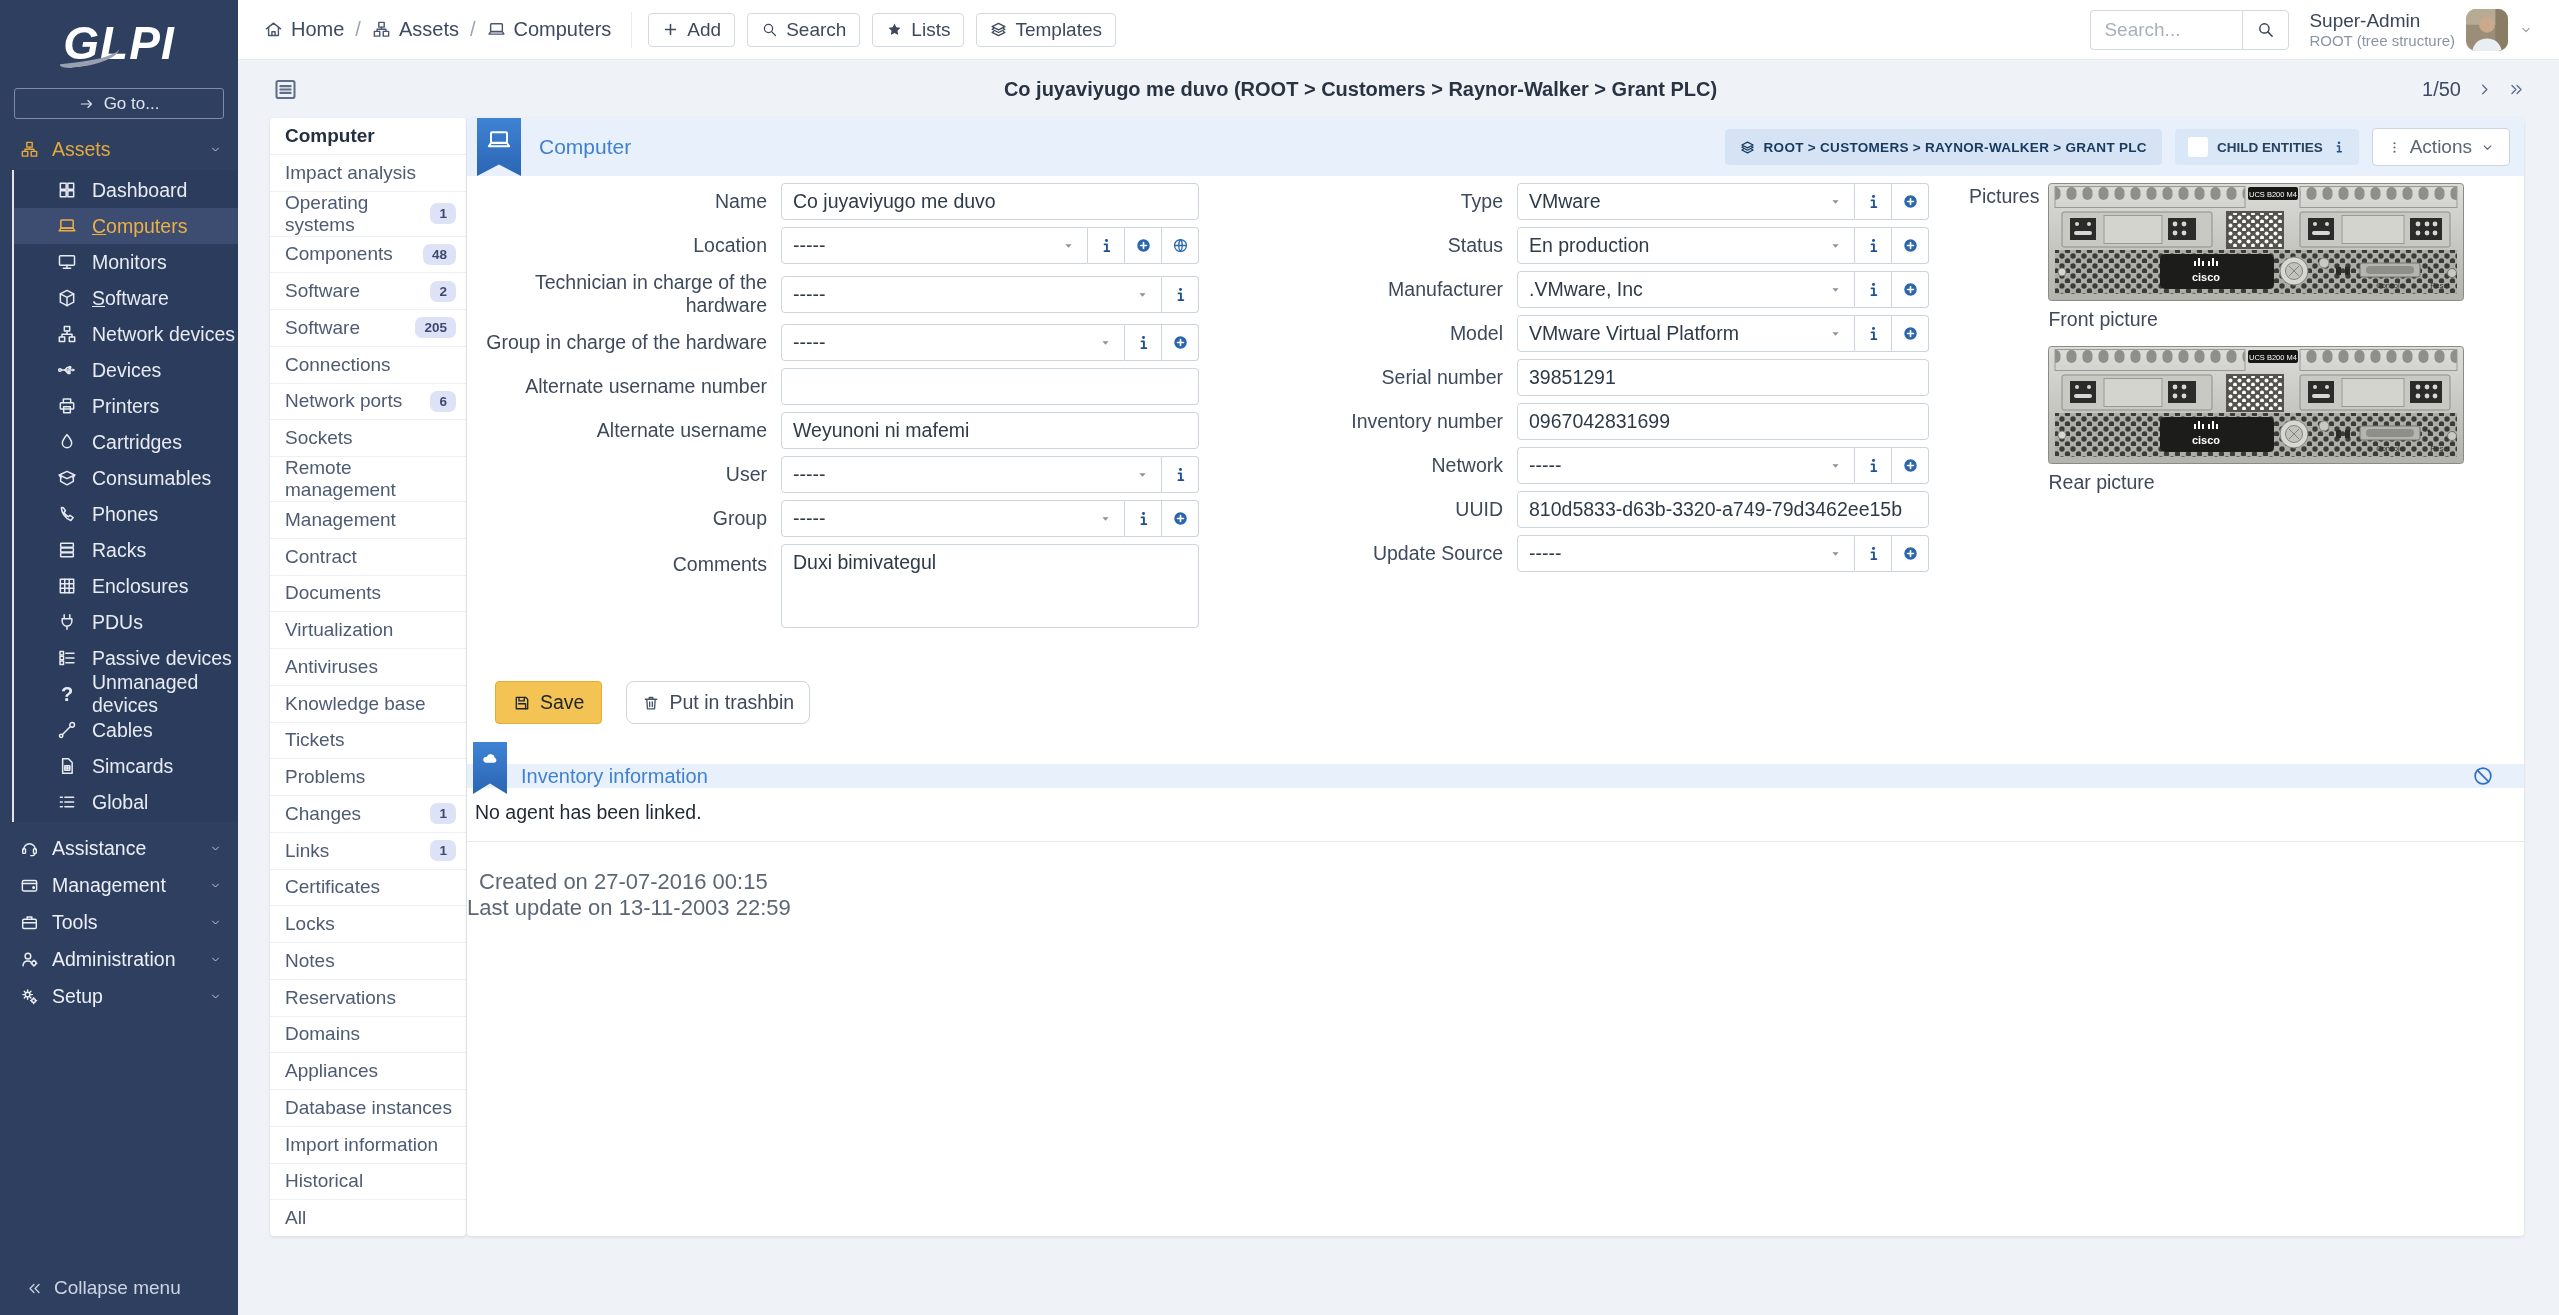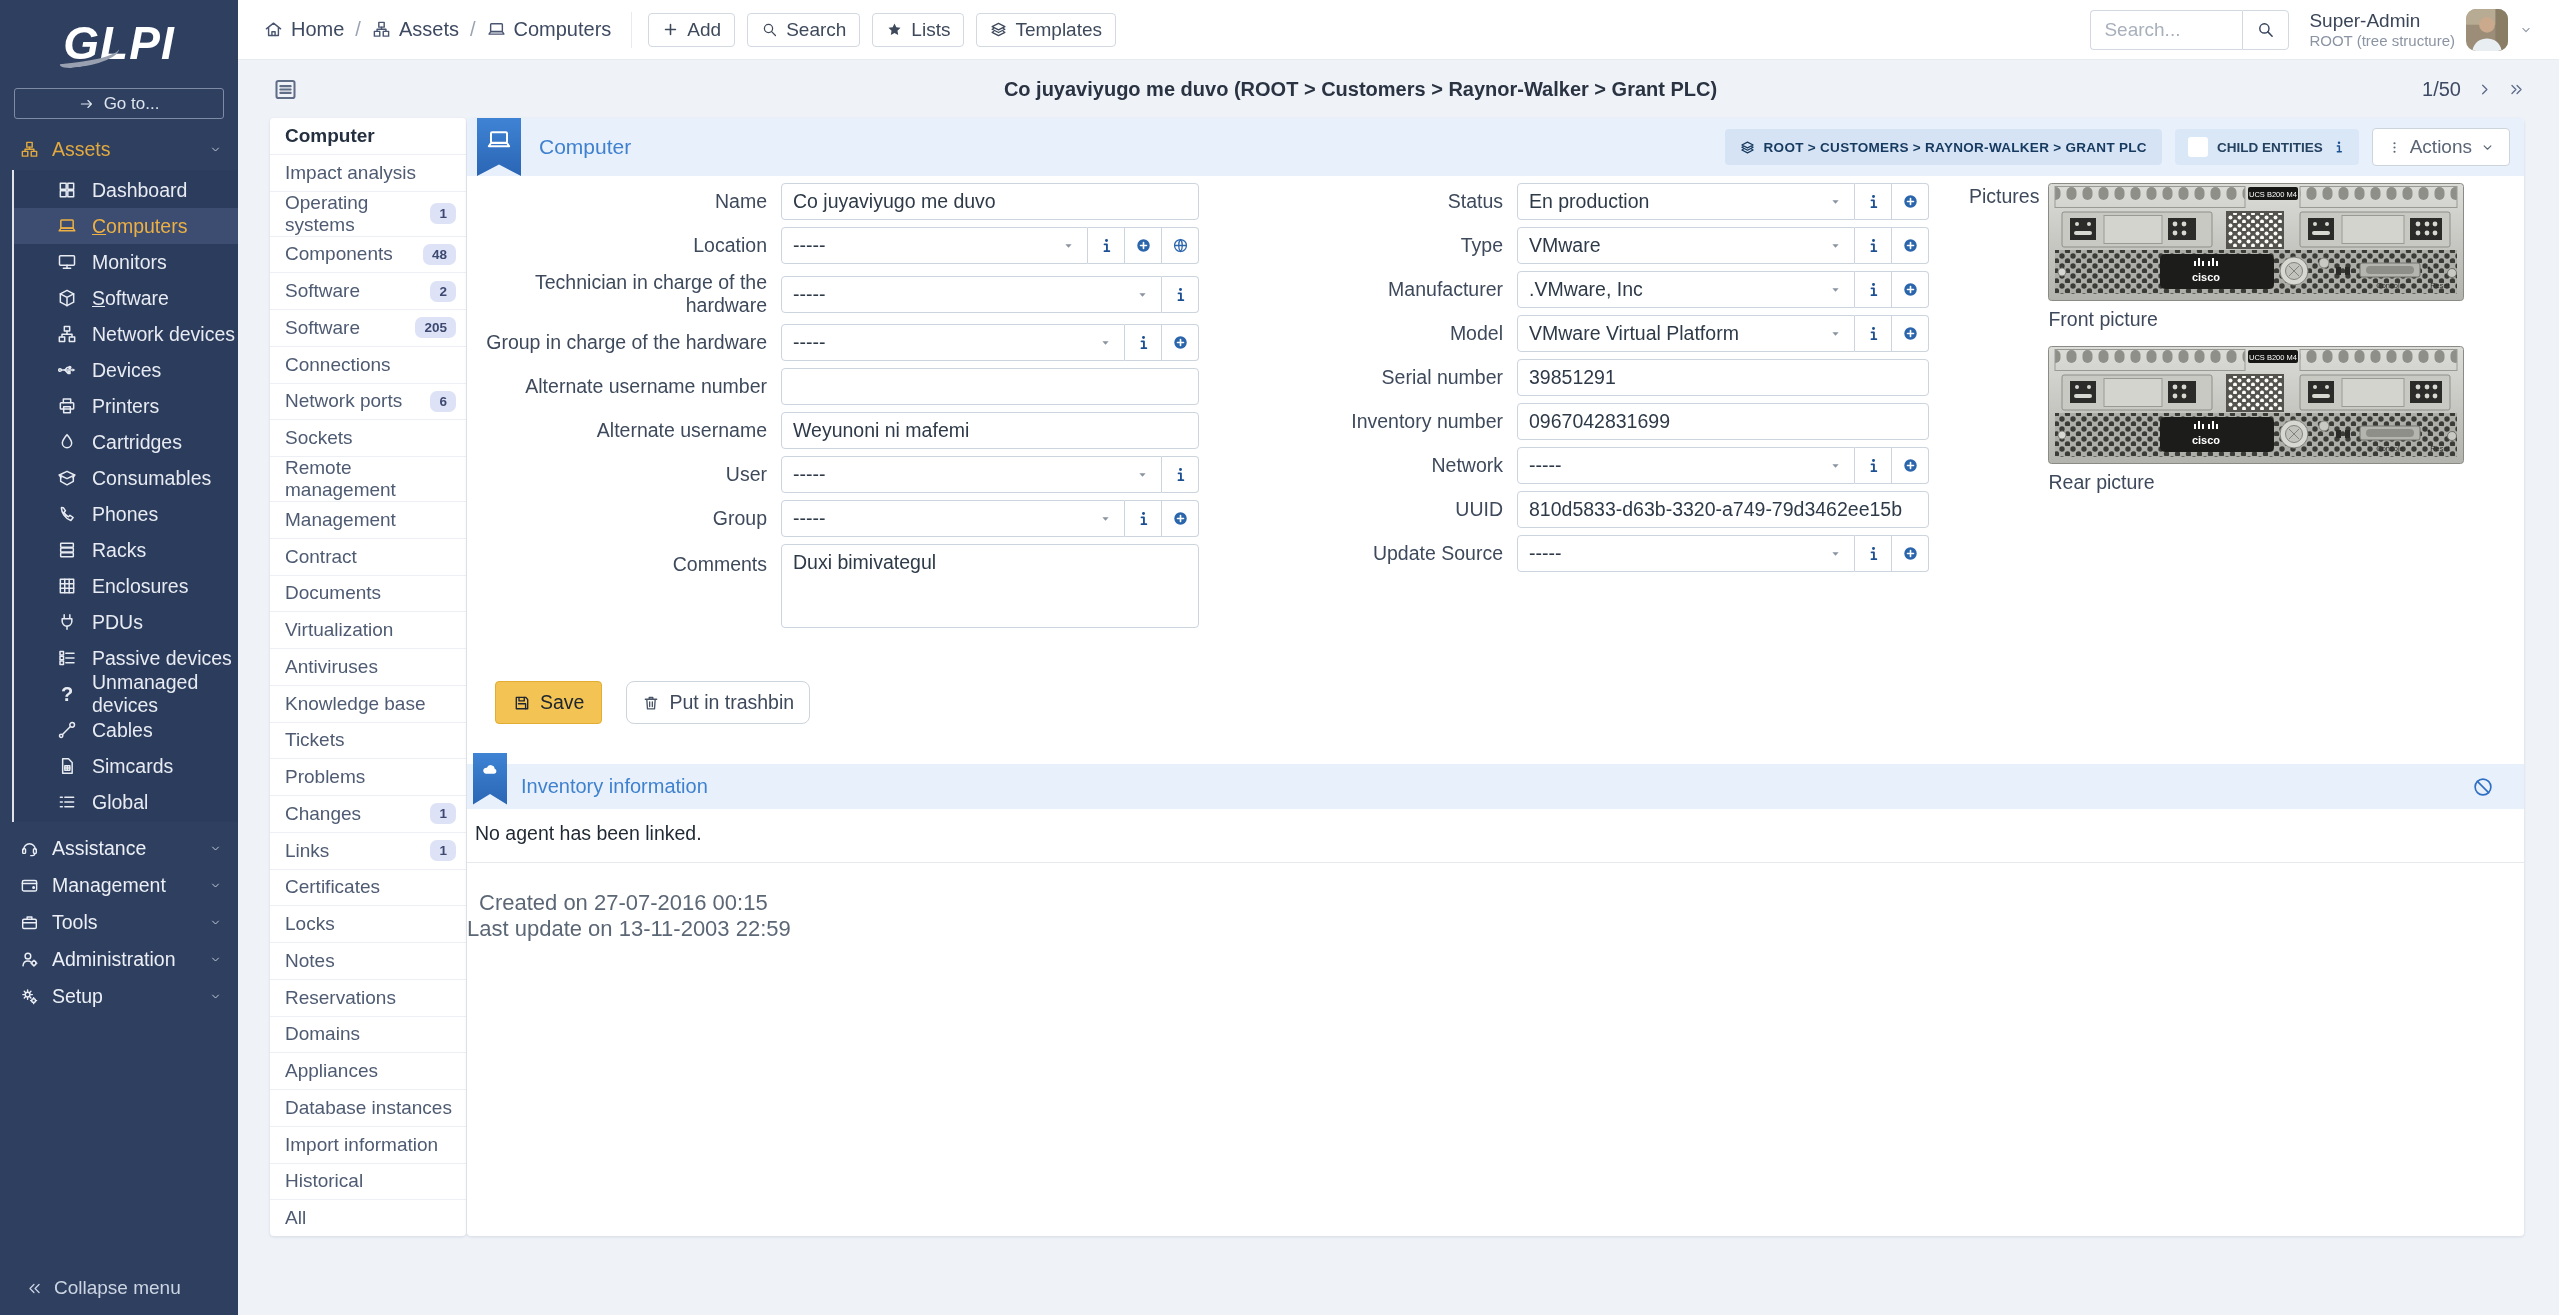--- a/index.html
+++ b/index.html
@@ -116,21 +116,21 @@
   .pic-cap{margin:7px 0 15px;font-size:19.5px;color:#3e4a5c;}
 
   
   .actions-row{margin:46px 0 0 28px;display:flex;gap:24px;}
   .save{height:43px;padding:0 17px;background:#f3c454;border:1px solid #e2ad32;border-radius:4px;font-size:19.5px;color:#20262e;display:flex;align-items:center;gap:9px;}
   .save .icon{font-size:18px;}
   .trash-btn{height:43px;padding:0 15px;background:#fff;border:1px solid #ccd4dc;border-radius:8px;font-size:19.5px;color:#3e4a5c;display:flex;align-items:center;gap:9px;}
   .trash-btn .icon{font-size:18px;color:#4a5668;}
 
   
-  .band.inv{margin-top:40px;height:45px;border-radius:0;}
+  .band.inv{margin-top:40px;height:24px;border-radius:0;}
   .bookmark.small{width:34px;height:52px;margin:-16px 0 0 6px;}
   .bookmark.small .icon{font-size:20px;margin-top:7px;}
   .band.inv .band-title{margin-left:14px;font-size:20px;}
   .ban-btn{margin-left:auto;margin-right:16px;background:none;border:none;color:#2e6fc4;font-size:22px;padding:0;display:flex;}
   .inv-msg{padding:13px 10px 17px 8px;font-size:19.5px;color:#1f2833;border-bottom:1px solid #e6eaef;}
   .meta-row{display:flex;padding-top:27px;font-size:22px;color:#5c6776;flex-direction:column;}
   .meta-l{margin-left:12px;width:calc(50% - 12px);}
 </style>
 </head>
 <body>
@@ -874,53 +874,53 @@
             </div>
             <div class="frow textarea">
               <label class="flabel">Comments</label>
               <div class="fctrl">
                 <textarea class="inp ta" style="">Duxi bimivategul</textarea>
               </div>
             </div>
           </div>
         <div class="fcol right">
             <div class="frow select">
+              <label class="flabel">Type</label>
+              <div class="fctrl">
+                <div class="sel grp">
+                  <span>VMware</span>
+                  <span class="icon caret">
+                    <svg viewBox="0 0 24 24">
+                      <path d="M7 10h10l-5 5.6z" fill="currentColor" stroke="none"></path>
+                    </svg>
+                  </span>
+                </div>
+                <button class="btn-seg info">
+                  <span class="icon ">
+                    <svg viewBox="0 0 24 24">
+                      <circle cx="12" cy="4.8" r="2.1" fill="currentColor" stroke="none"></circle>
+                      <path d="M9.2 10.4h3.4V20M9.2 20h6.8" stroke-width="2.6"></path>
+                    </svg>
+                  </span>
+                </button>
+                <button class="btn-seg add">
+                  <span class="icon ">
+                    <svg viewBox="0 0 24 24">
+                      <circle cx="12" cy="12" r="8.8" fill="currentColor" stroke="none"></circle>
+                      <path d="M12 7.8v8.4M7.8 12h8.4" stroke="#fff" stroke-width="2.3"></path>
+                    </svg>
+                  </span>
+                </button>
+              </div>
+            </div>
+            <div class="frow select">
               <label class="flabel">Status</label>
               <div class="fctrl">
                 <div class="sel grp">
                   <span>En production</span>
-                  <span class="icon caret">
-                    <svg viewBox="0 0 24 24">
-                      <path d="M7 10h10l-5 5.6z" fill="currentColor" stroke="none"></path>
-                    </svg>
-                  </span>
-                </div>
-                <button class="btn-seg info">
-                  <span class="icon ">
-                    <svg viewBox="0 0 24 24">
-                      <circle cx="12" cy="4.8" r="2.1" fill="currentColor" stroke="none"></circle>
-                      <path d="M9.2 10.4h3.4V20M9.2 20h6.8" stroke-width="2.6"></path>
-                    </svg>
-                  </span>
-                </button>
-                <button class="btn-seg add">
-                  <span class="icon ">
-                    <svg viewBox="0 0 24 24">
-                      <circle cx="12" cy="12" r="8.8" fill="currentColor" stroke="none"></circle>
-                      <path d="M12 7.8v8.4M7.8 12h8.4" stroke="#fff" stroke-width="2.3"></path>
-                    </svg>
-                  </span>
-                </button>
-              </div>
-            </div>
-            <div class="frow select">
-              <label class="flabel">Type</label>
-              <div class="fctrl">
-                <div class="sel grp">
-                  <span>VMware</span>
                   <span class="icon caret">
                     <svg viewBox="0 0 24 24">
                       <path d="M7 10h10l-5 5.6z" fill="currentColor" stroke="none"></path>
                     </svg>
                   </span>
                 </div>
                 <button class="btn-seg info">
                   <span class="icon ">
                     <svg viewBox="0 0 24 24">
                       <circle cx="12" cy="4.8" r="2.1" fill="currentColor" stroke="none"></circle>

